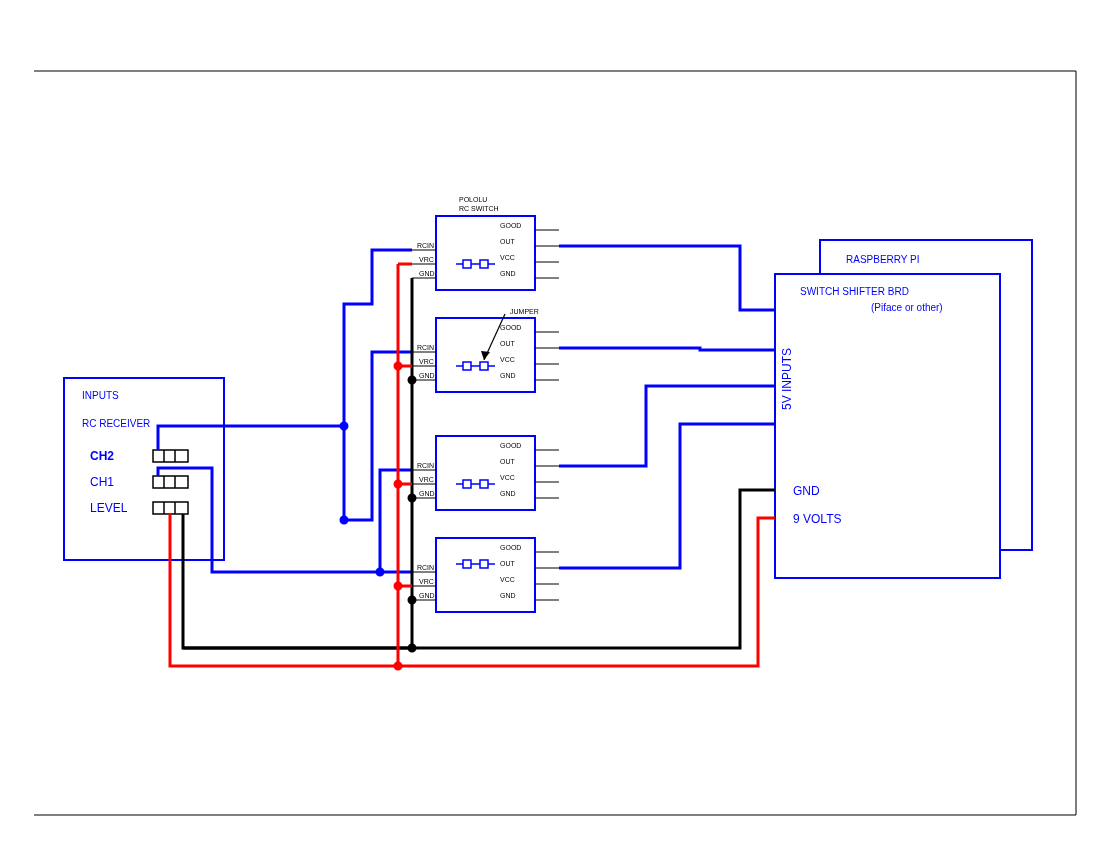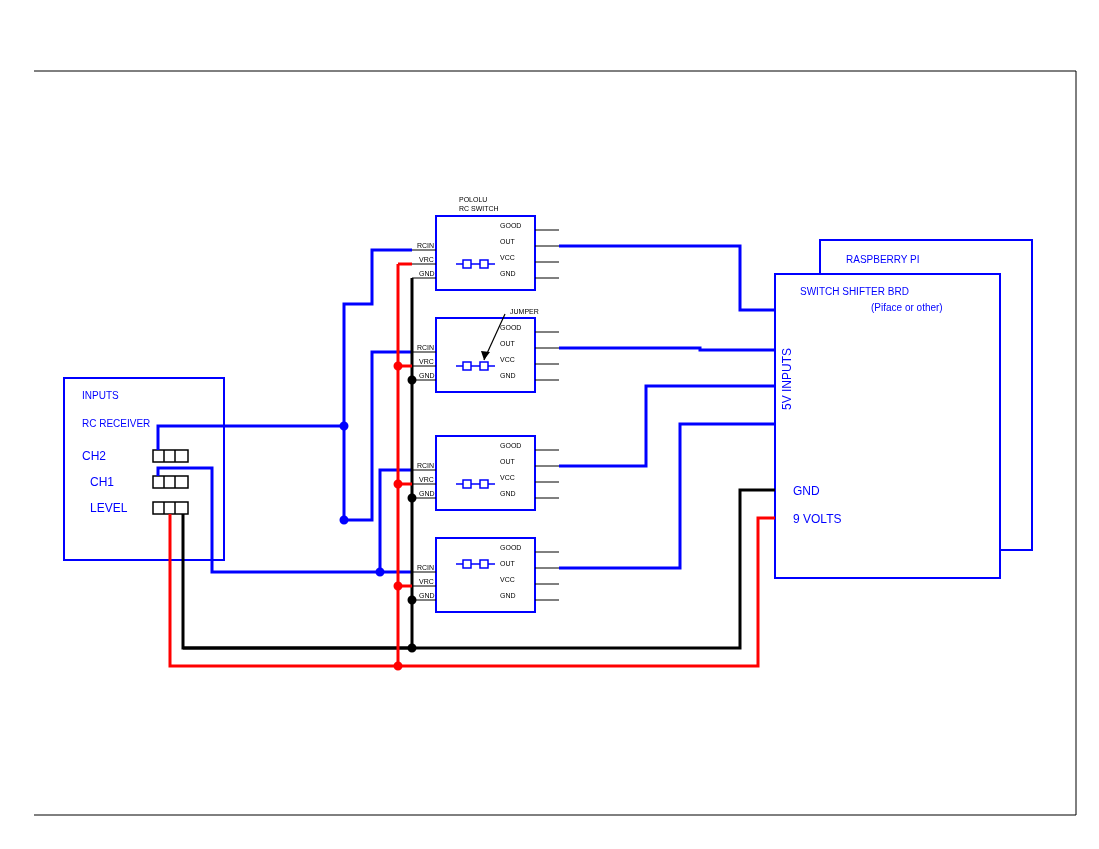--- a/index.html
+++ b/index.html
@@ -166,21 +166,21 @@
       </g>
     </g>
   </g>
 </svg>
 
 <span class="lbl black fs7" style="left:459px; top:196px;">POLOLU</span>
 <span class="lbl black fs7" style="left:459px; top:205px;">RC SWITCH</span>
 
 <span class="lbl blue fs14" style="left:82px; top:390px;">INPUTS</span>
 <span class="lbl blue fs14" style="left:82px; top:406px;margin-top:12px;">RC RECEIVER</span>
-<span class="lbl blue fs12" style="left:82px; top:449px;">CH2</span>
+<span class="lbl blue fs12" style="left:90px; top:449px;font-weight:bold;">CH2</span>
 <span class="lbl blue fs12" style="left:90px; top:475px;">CH1</span>
 <span class="lbl blue fs12" style="left:90px; top:501px;">LEVEL</span>
 
 <span class="lbl black fs7" style="left:417px; top:242px;">RCIN</span>
 <span class="lbl black fs7" style="left:419px; top:256px;">VRC</span>
 <span class="lbl black fs7" style="left:419px; top:270px;">GND</span>
 <span class="lbl black fs7" style="left:500px; top:222px;">GOOD</span>
 <span class="lbl black fs7" style="left:500px; top:238px;">OUT</span>
 <span class="lbl black fs7" style="left:500px; top:254px;">VCC</span>
 <span class="lbl black fs7" style="left:500px; top:270px;">GND</span>

